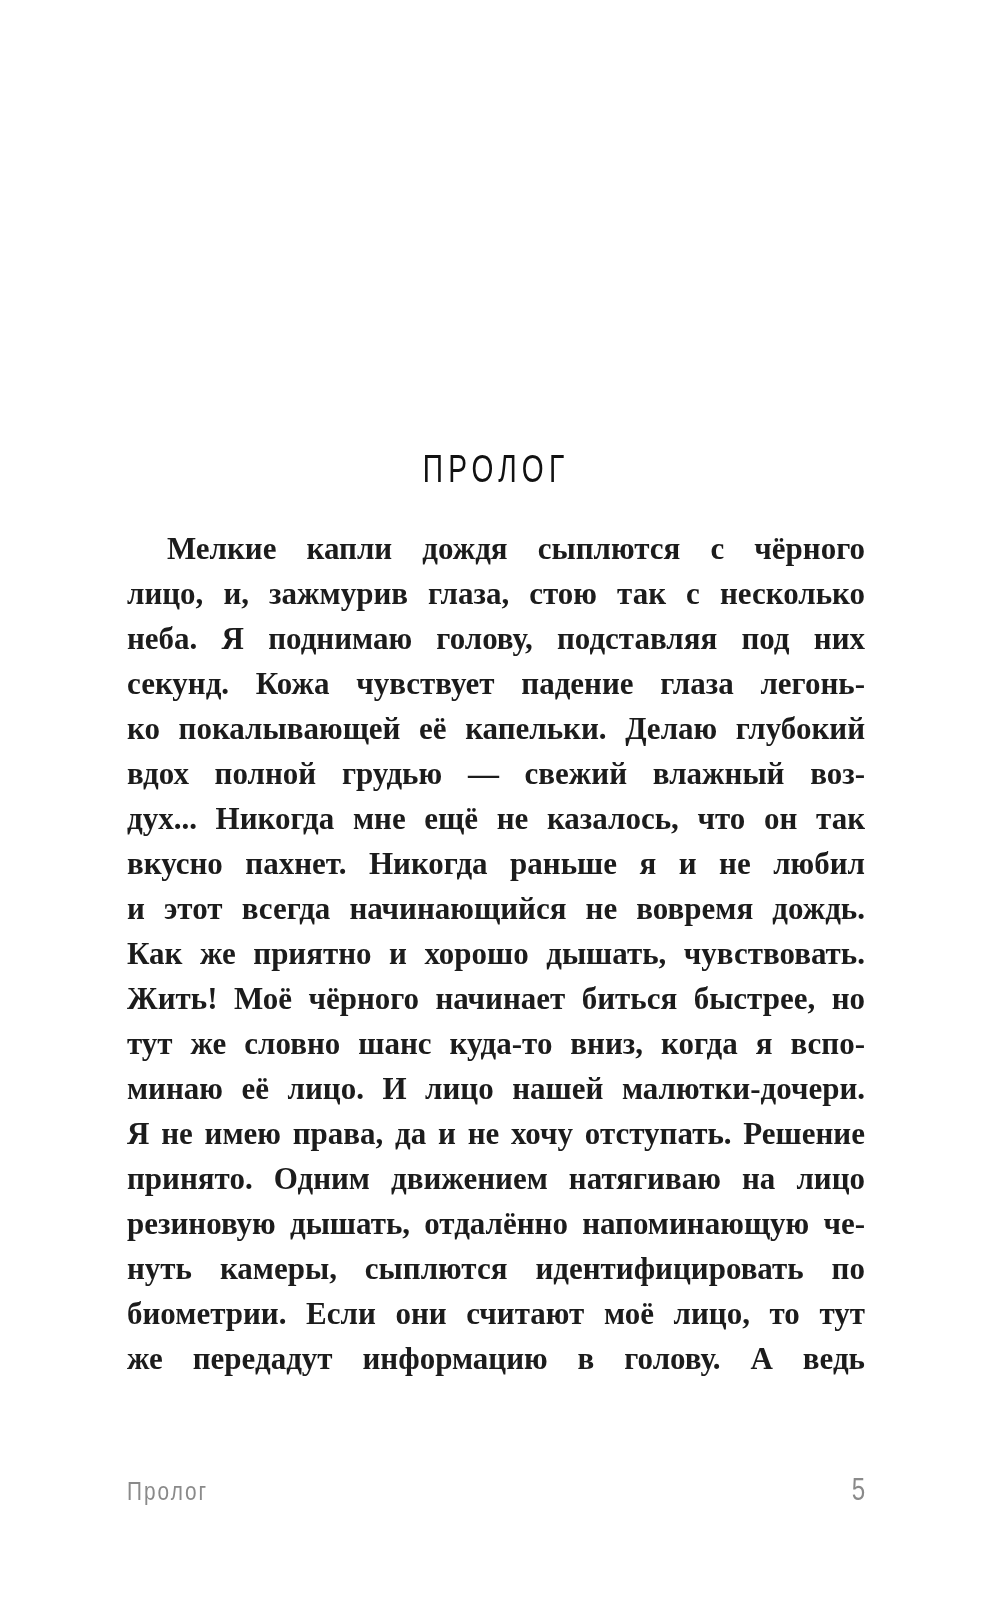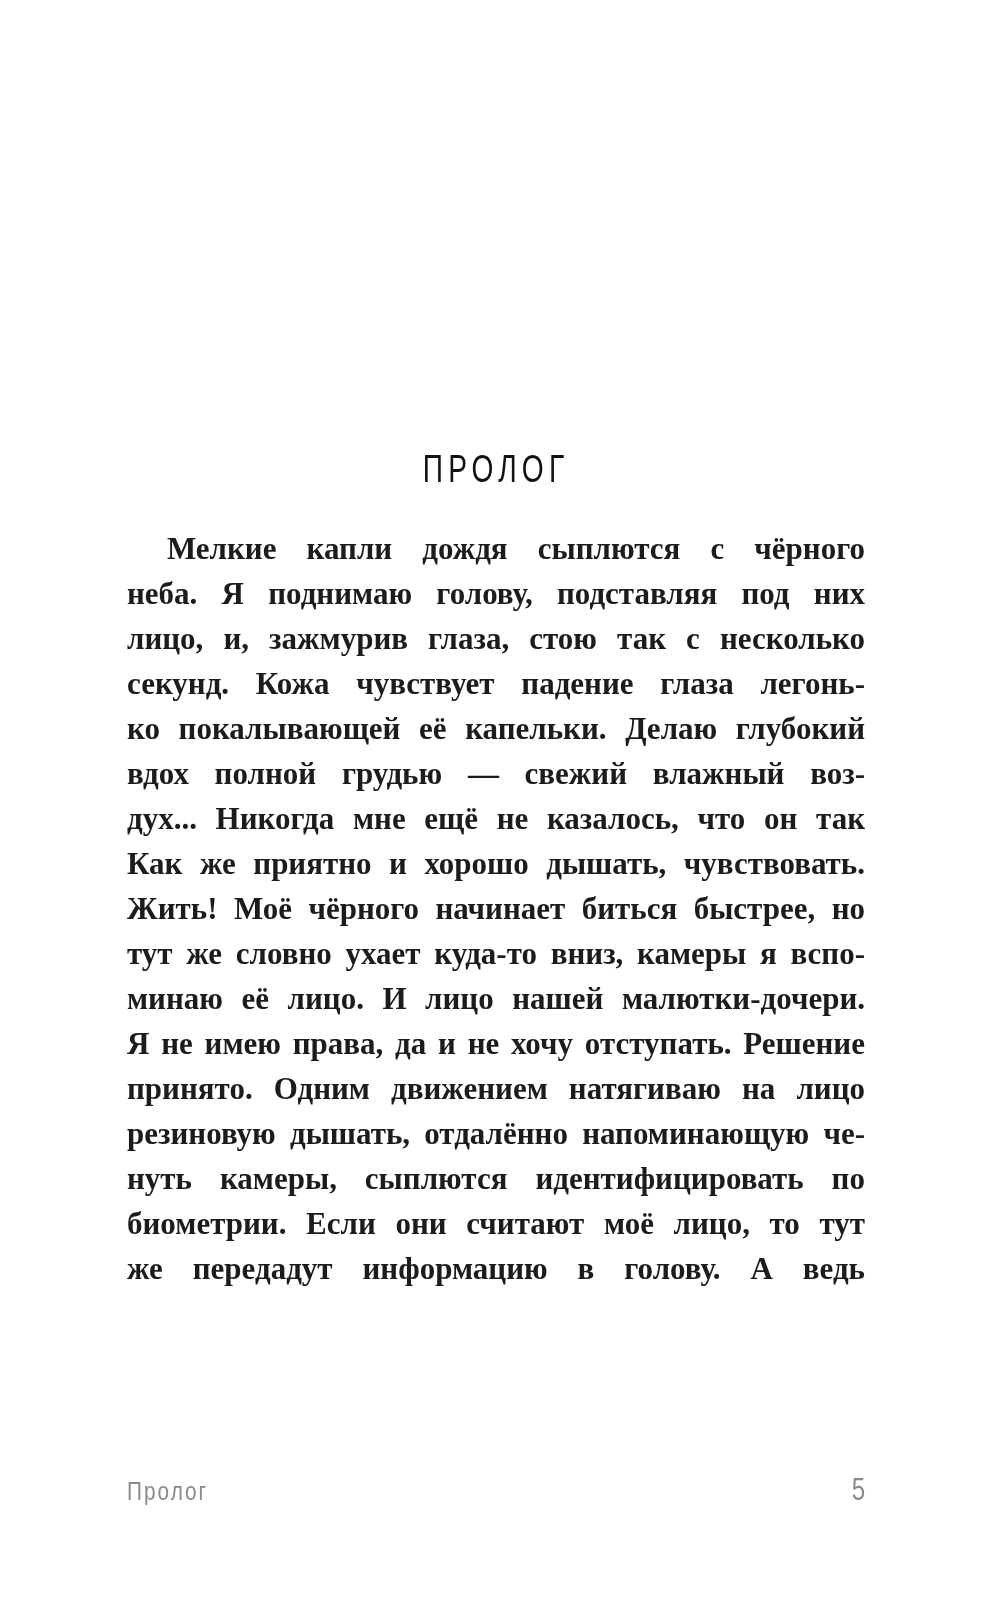--- a/index.html
+++ b/index.html
@@ -81,29 +81,31 @@
 </style>
 </head>
 <body>
 
 <div class="page">
 
   <h1 class="chapter-title"><span class="stretch">ПРОЛОГ</span></h1>
 
   <div class="body-text">
       <div class="line indent">Мелкие капли дождя сыплются с чёрного</div>
+      <div class="line">лицо, и, зажмурив глаза, стою так с несколько</div>
       <div class="line">неба. Я поднимаю голову, подставляя под них</div>
-      <div class="line">лицо, и, зажмурив глаза, стою так с несколько</div>
       <div class="line">секунд. Кожа чувствует падение глаза легонь-</div>
       <div class="line">ко покалывающей её капельки. Делаю глубокий</div>
       <div class="line">вдох полной грудью — свежий влажный воз-</div>
       <div class="line">дух... Никогда мне ещё не казалось, что он так</div>
+      <div class="line">вкусно пахнет. Никогда раньше я и не любил</div>
+      <div class="line">и этот всегда начинающийся не вовремя дождь.</div>
       <div class="line">Как же приятно и хорошо дышать, чувствовать.</div>
       <div class="line">Жить! Моё чёрного начинает биться быстрее, но</div>
-      <div class="line">тут же словно ухает куда-то вниз, камеры я вспо-</div>
+      <div class="line">тут же словно шанс куда-то вниз, когда я вспо-</div>
       <div class="line">минаю её лицо. И лицо нашей малютки-дочери.</div>
       <div class="line">Я не имею права, да и не хочу отступать. Решение</div>
       <div class="line">принято. Одним движением натягиваю на лицо</div>
       <div class="line">резиновую дышать, отдалённо напоминающую че-</div>
       <div class="line">нуть камеры, сыплются идентифицировать по</div>
       <div class="line">биометрии. Если они считают моё лицо, то тут</div>
       <div class="line">же передадут информацию в голову. А ведь</div>
     </div>
 
   <div class="page-footer">

